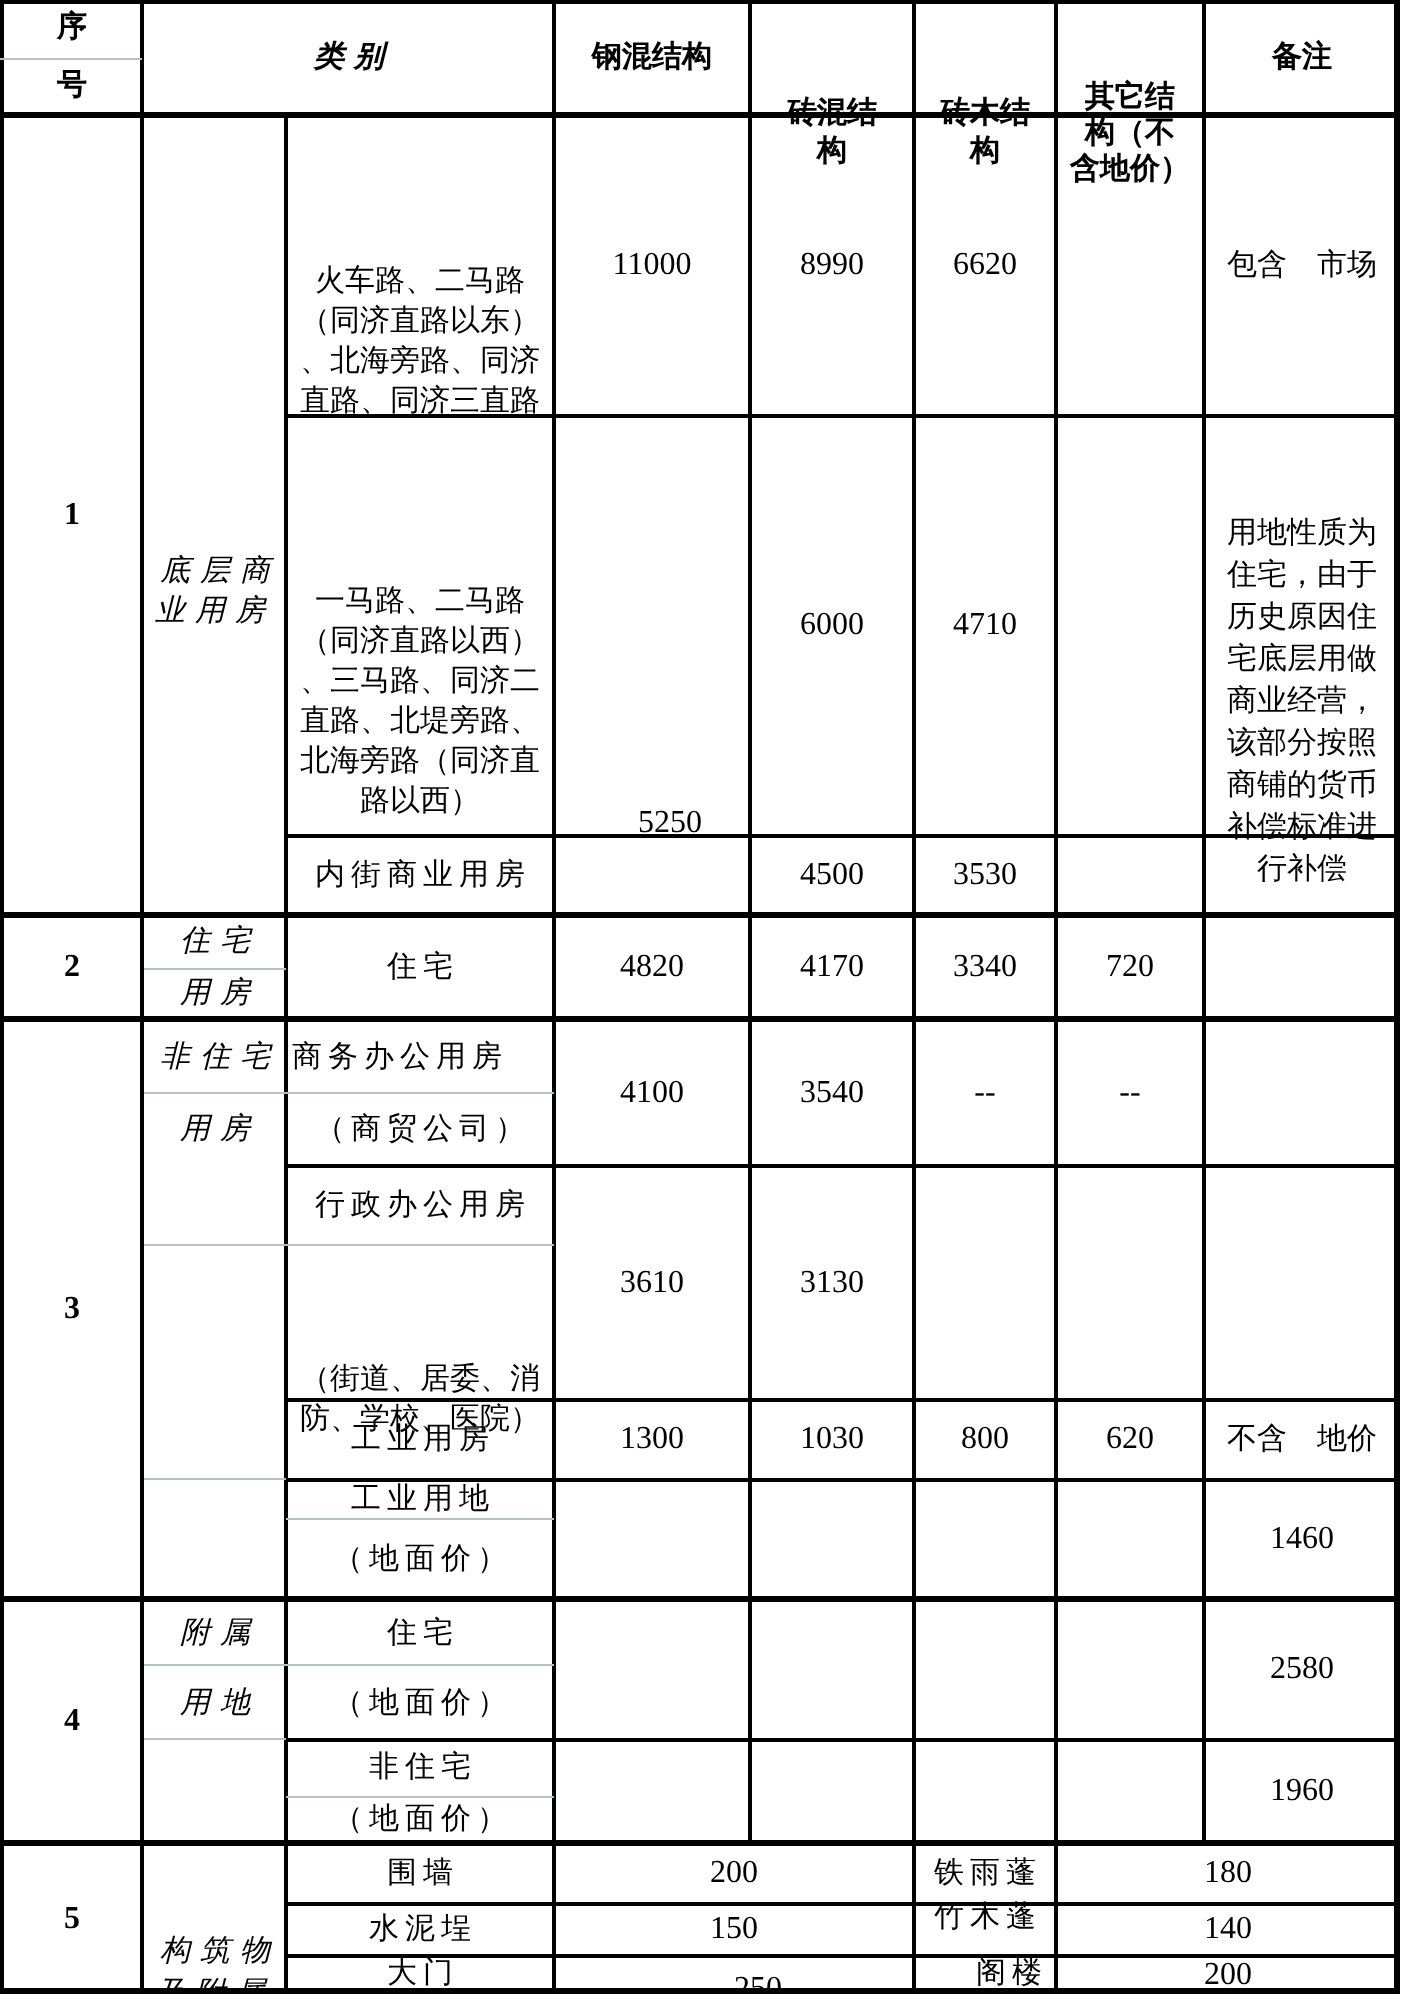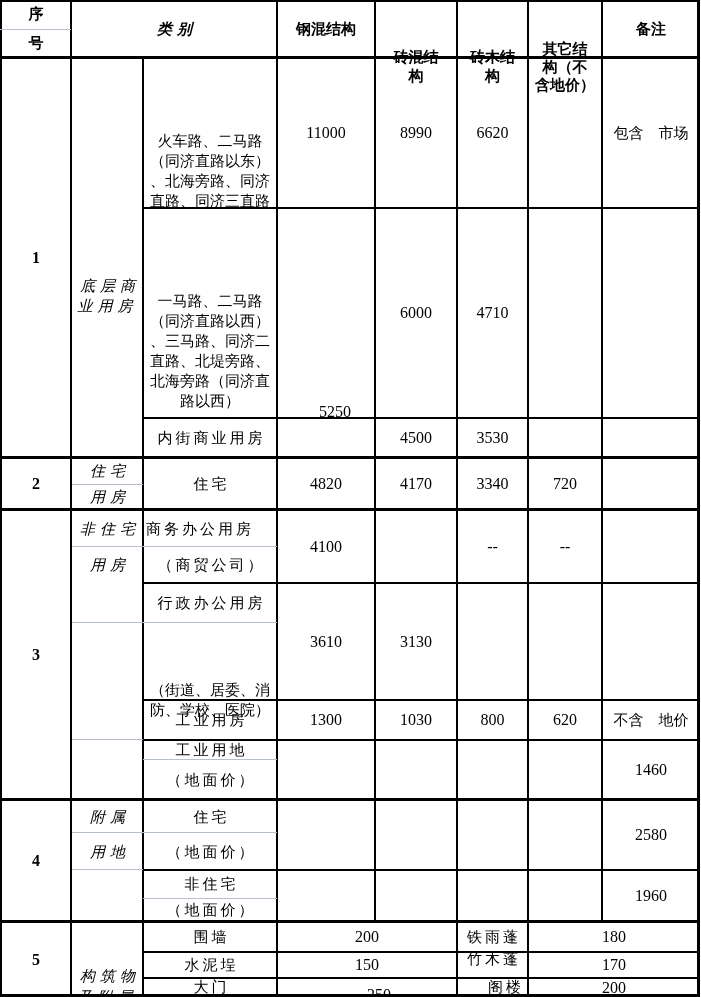--- a/index.html
+++ b/index.html
@@ -52,20 +52,29 @@
   <div class="cell" style="left:602px;top:58px;width:98px;height:150px">包含　市场</div>
 
   <div class="cell pre" style="left:143px;top:208px;width:134px;height:210px">一马路、二马路
 （同济直路以西）
 、三马路、同济二
 直路、北堤旁路、
 北海旁路（同济直
 路以西）</div>
   <div class="cell num" style="left:375px;top:208px;width:82px;height:210px">6000</div>
   <div class="cell num" style="left:457px;top:208px;width:71px;height:210px">4710</div>
+  <div class="cell pre" style="left:602px;top:208px;width:98px;height:210px;line-height:21px">用地性质为
+住宅，由于
+历史原因住
+宅底层用做
+商业经营，
+该部分按照
+商铺的货币
+补偿标准进
+行补偿</div>
 
   <div class="cell spread2" style="left:143px;top:418px;width:134px;height:40px">内街商业用房</div>
   <div class="cell num" style="left:277px;top:392px;width:116px;height:40px">5250</div>
   <div class="cell num" style="left:375px;top:418px;width:82px;height:40px">4500</div>
   <div class="cell num" style="left:457px;top:418px;width:71px;height:40px">3530</div>
 
   <div class="cell seqn" style="left:0;top:458px;width:72px;height:52px">2</div>
   <div class="cell spread" style="left:72px;top:458px;width:71px;height:26px">住宅</div>
   <div class="cell spread" style="left:72px;top:484px;width:71px;height:26px">用房</div>
   <div class="cell spread2" style="left:143px;top:458px;width:134px;height:52px">住宅</div>
@@ -74,20 +83,21 @@
   <div class="cell num" style="left:457px;top:458px;width:71px;height:52px">3340</div>
   <div class="cell num" style="left:528px;top:458px;width:74px;height:52px">720</div>
 
   <div class="cell seqn" style="left:0;top:510px;width:72px;height:290px">3</div>
   <div class="cell spread" style="left:72px;top:510px;width:71px;height:37px">非住宅</div>
   <div class="cell spread" style="left:72px;top:547px;width:71px;height:36px">用房</div>
 
   <div class="cell spread2" style="left:143px;top:510px;width:111px;height:37px">商务办公用房</div>
   <div class="cell spread2" style="left:143px;top:547px;width:134px;height:36px">（商贸公司）</div>
   <div class="cell num" style="left:277px;top:510px;width:98px;height:73px">4100</div>
+  <div class="cell num" style="left:375px;top:510px;width:82px;height:73px">3540</div>
   <div class="cell num" style="left:457px;top:510px;width:71px;height:73px">--</div>
   <div class="cell num" style="left:528px;top:510px;width:74px;height:73px">--</div>
 
   <div class="cell spread2" style="left:143px;top:583px;width:134px;height:40px">行政办公用房</div>
   <div class="cell pre" style="left:143px;top:623px;width:134px;height:77px">（街道、居委、消
 防、学校、医院）</div>
   <div class="cell num" style="left:277px;top:583px;width:98px;height:117px">3610</div>
   <div class="cell num" style="left:375px;top:583px;width:82px;height:117px">3130</div>
 
   <div class="cell spread2" style="left:143px;top:700px;width:134px;height:40px">工业用房</div>
@@ -119,21 +129,21 @@
   <div class="cell pre spread" style="left:72px;top:922px;width:71px;height:75px;line-height:21px">构筑物
 及附属
 设施</div>
   <div class="cell num" style="left:277px;top:922px;width:180px;height:30px">200</div>
   <div class="cell spread2" style="left:457px;top:922px;width:71px;height:30px">铁雨蓬</div>
   <div class="cell num" style="left:528px;top:922px;width:172px;height:30px">180</div>
 
   <div class="cell spread2" style="left:143px;top:952px;width:134px;height:26px;line-height:1">水泥埕</div>
   <div class="cell num" style="left:277px;top:952px;width:180px;height:26px">150</div>
   <div class="cell spread2" style="left:457px;top:952px;width:71px;height:14px;line-height:1">竹木蓬</div>
-  <div class="cell num" style="left:528px;top:952px;width:172px;height:26px">170</div>
+  <div class="cell num" style="left:528px;top:952px;width:172px;height:26px">140</div>
 
   <div class="cell spread2" style="left:143px;top:978px;width:134px;height:19px;line-height:1">大门</div>
   <div class="cell num" style="left:289px;top:978px;width:180px;height:33px">250</div>
   <div class="cell spread2" style="left:457px;top:978px;width:95px;height:19px;line-height:1">阁楼</div>
   <div class="cell num" style="left:528px;top:978px;width:172px;height:19px">200</div>
 
   <div>
 
     <div class="vl" style="left:0;top:0;width:2px;height:997px"></div>
     <div class="vl" style="left:70px;top:0;width:2px;height:997px"></div>

